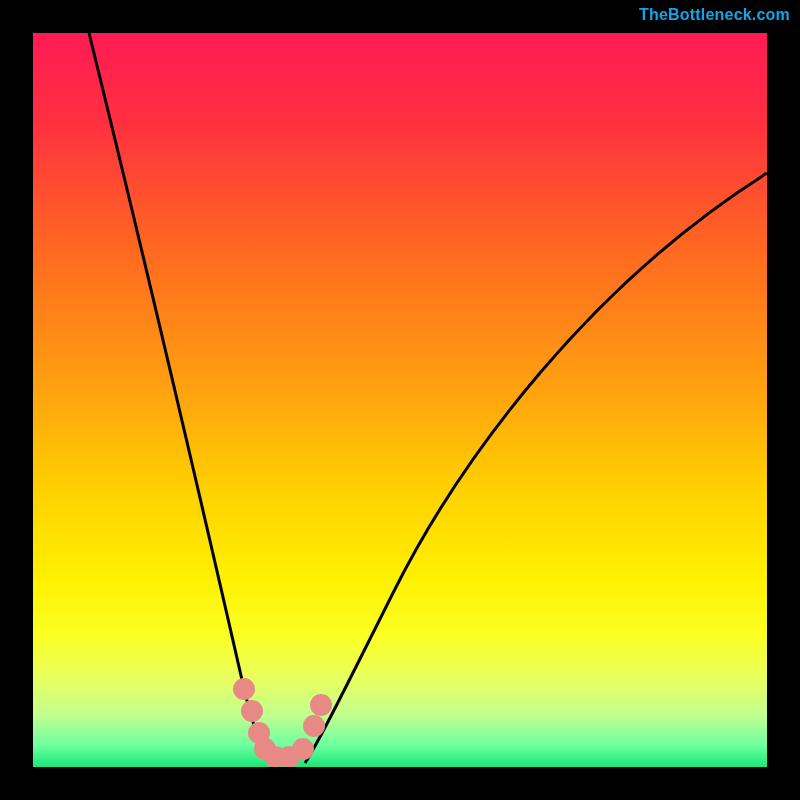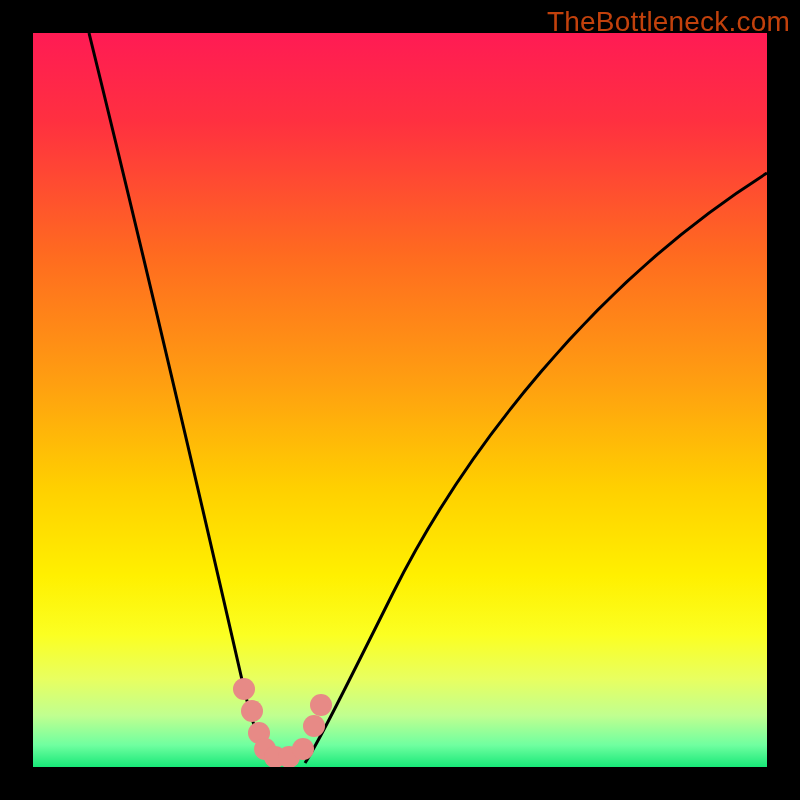--- a/index.html
+++ b/index.html
@@ -22,24 +22,24 @@
   .gradient {
     position: absolute;
     left: 0; top: 0;
     width: 100%;
     height: 100%;
   }
   .watermark {
     position: absolute;
     top: 6px;
     right: 10px;
-    color: #c2410c;
-    font-size: 28px;
+    color: #0ea5e9;
+    font-size: 16px;
     letter-spacing: 0.2px;
-    font-weight: 400;
+    font-weight: 700;
     z-index: 20;
   }
   svg.curves {
     position: absolute;
     left: 0; top: 0;
     width: 100%;
     height: 100%;
     z-index: 10;
   }
   svg.markers {

